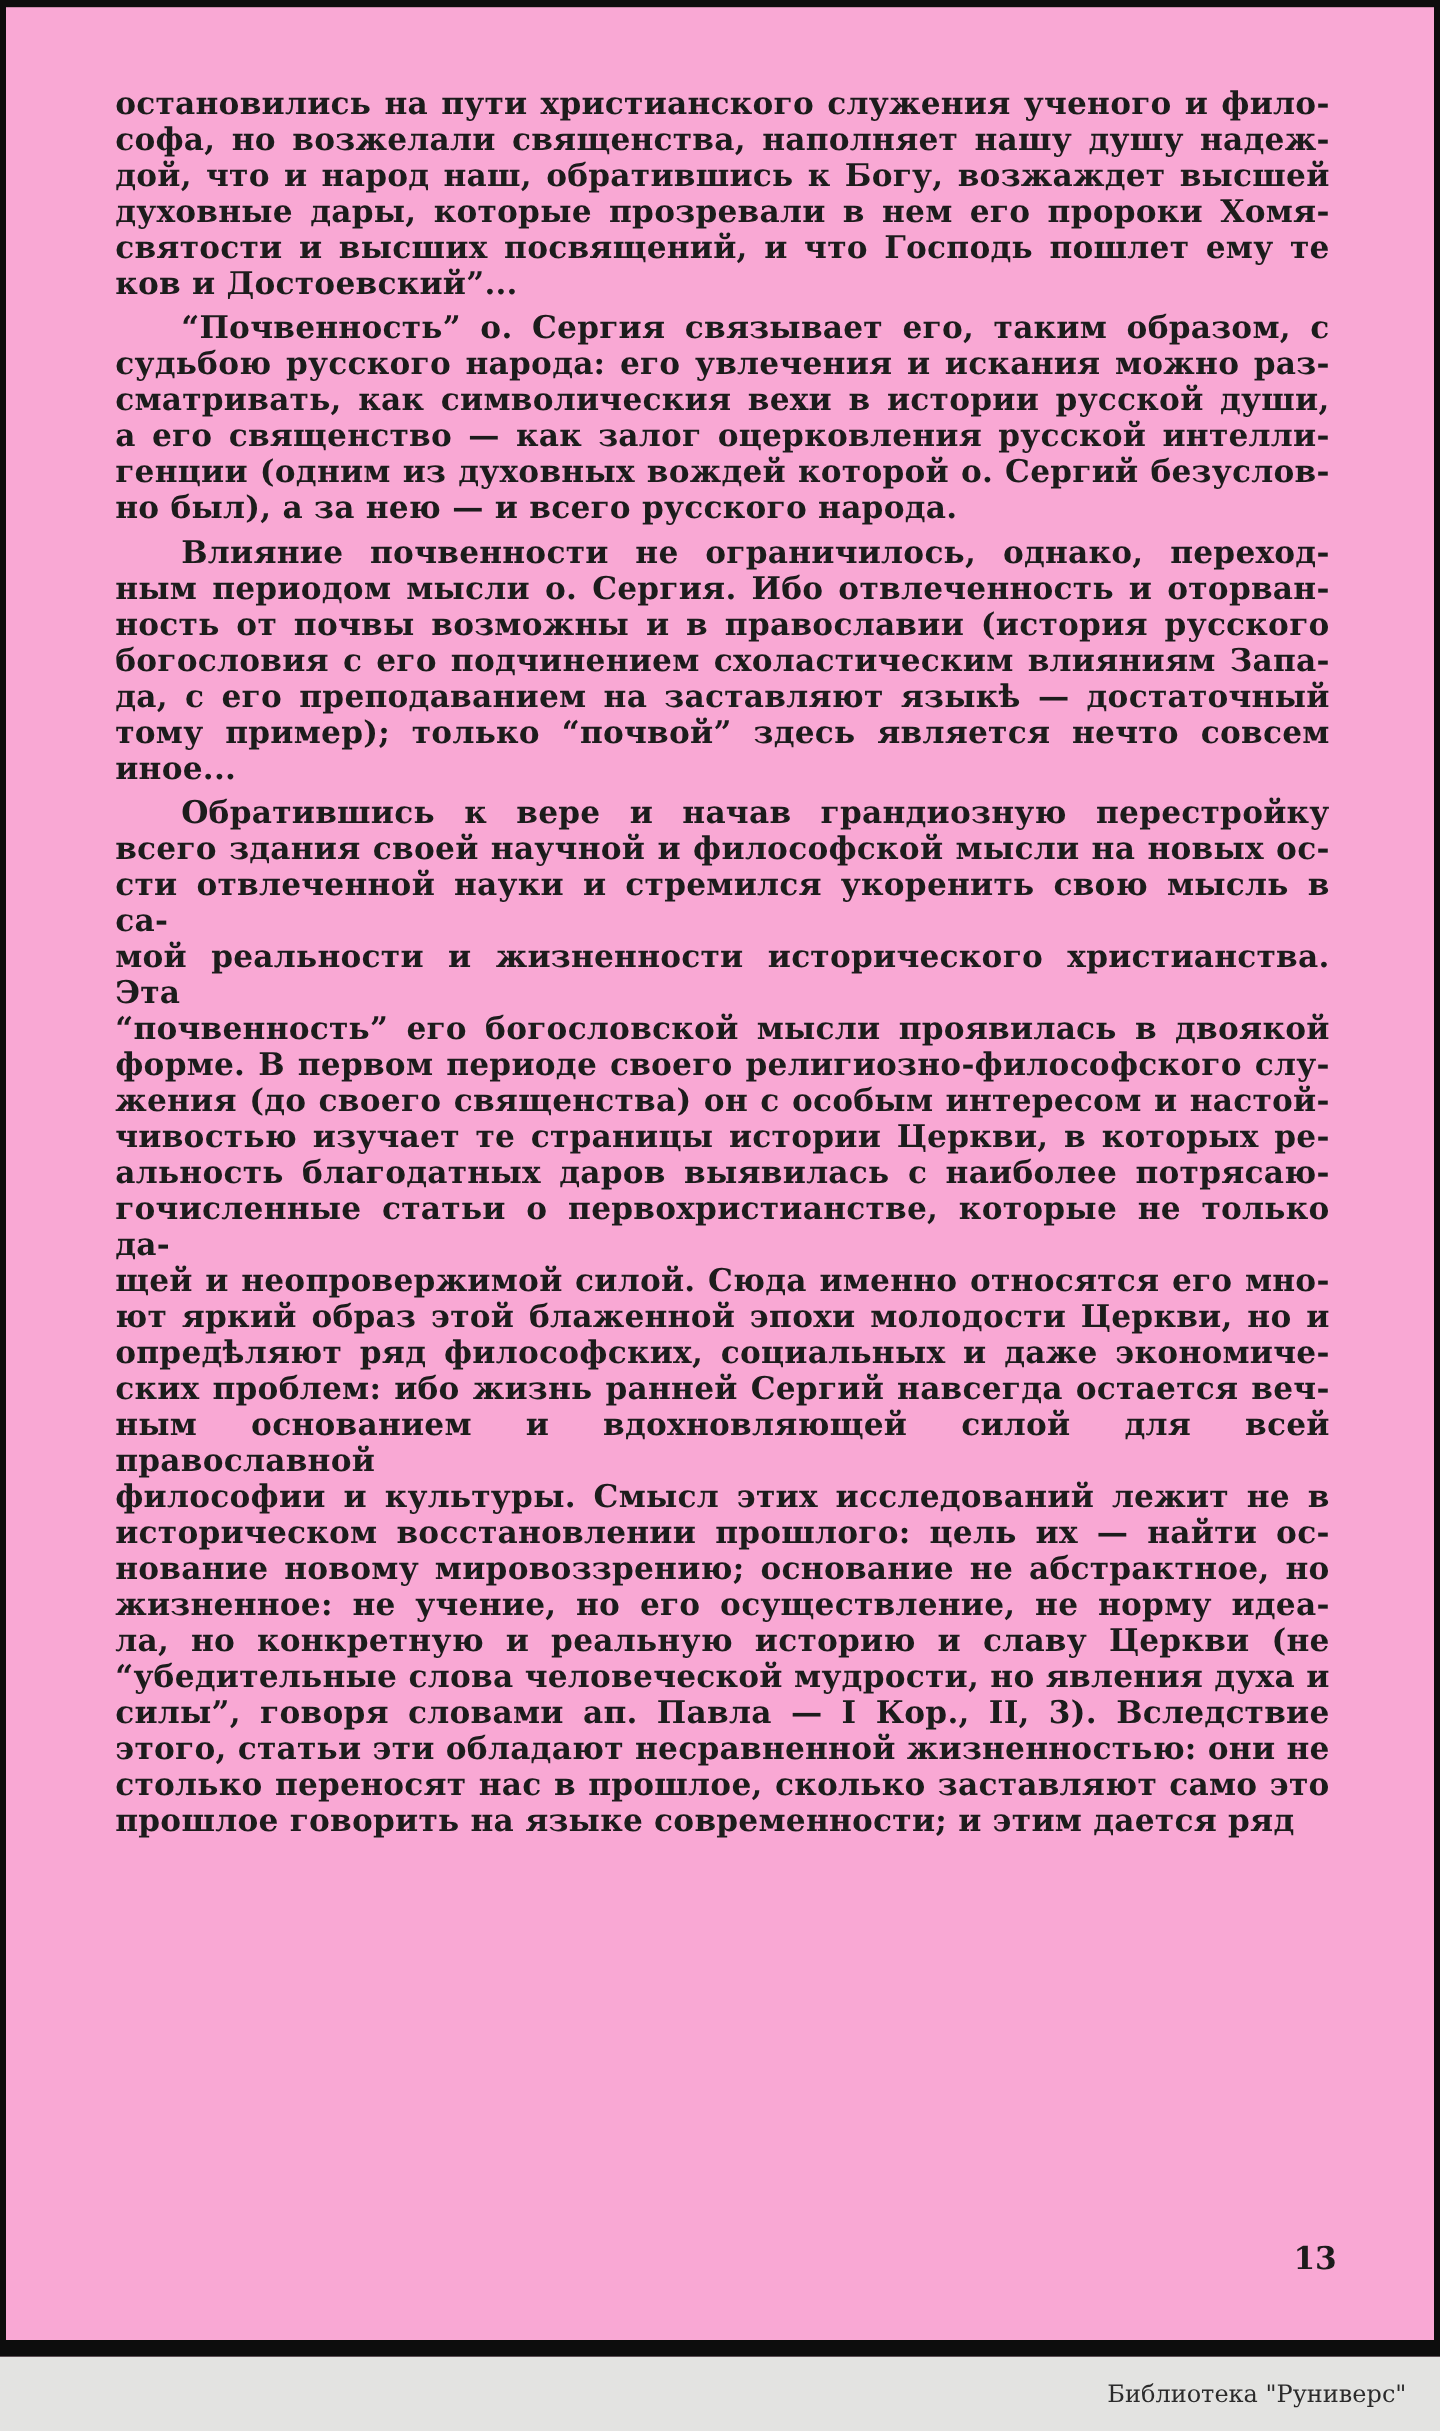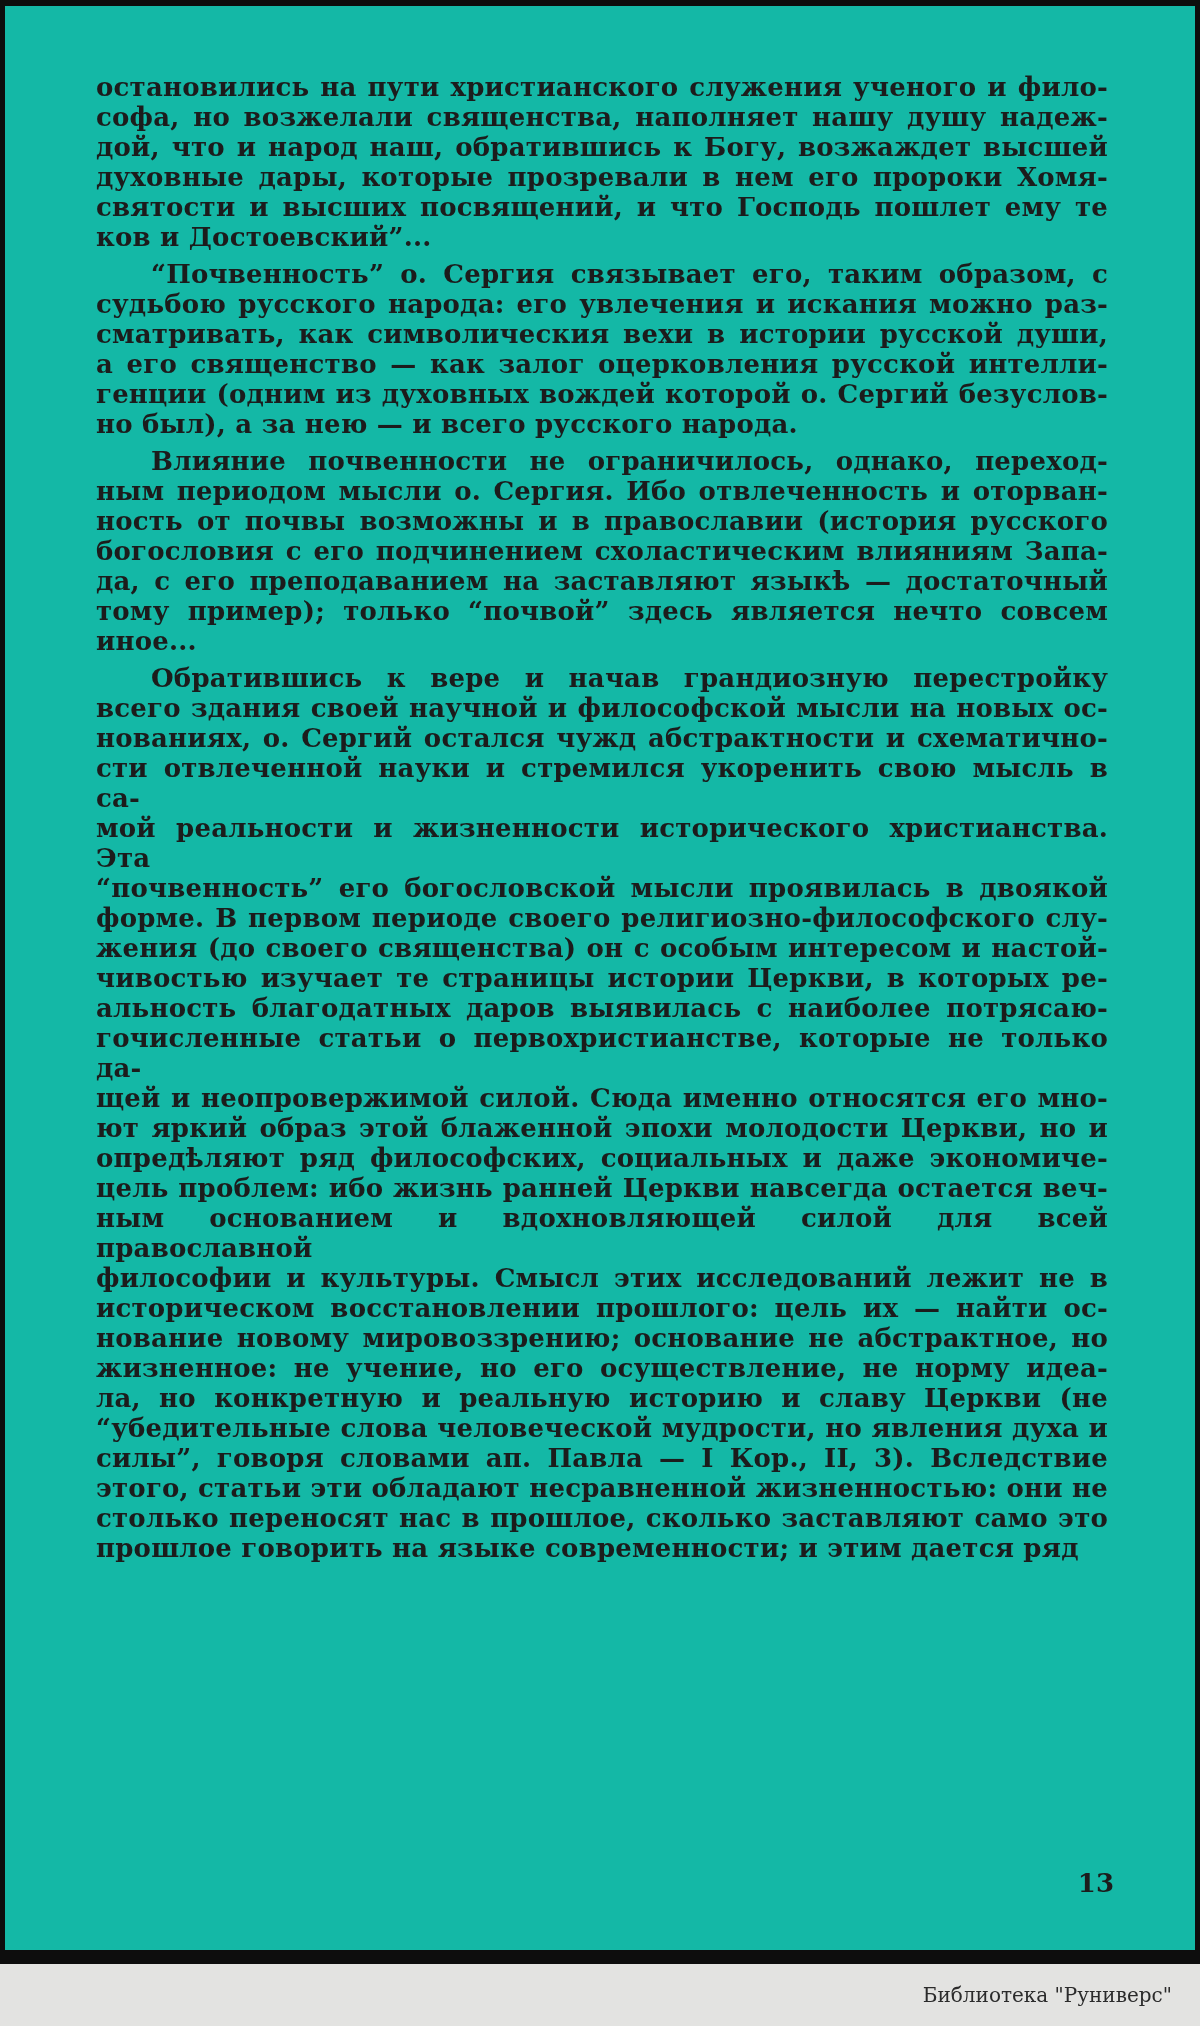--- a/index.html
+++ b/index.html
@@ -1,21 +1,21 @@
 <!DOCTYPE html>
 <html><head>
 <meta charset="utf-8">
 <style>
   html, body { margin: 0; padding: 0; background: #888; }
   .scan {
     position: relative;
     width: 1200px;
     height: 2026px;
     margin: 0 auto;
-    background: #14b8a6;
+    background: #f9a8d4;
     overflow: hidden;
     font-family: "DejaVu Serif", "Liberation Serif", serif;
   }
   
   .frame {
     position: absolute;
     left: 0; top: 0;
     width: 1200px;
     height: 1950px;
     box-sizing: border-box;
@@ -107,33 +107,32 @@
         <div class="line">ным периодом мысли о. Сергия.  Ибо отвлеченность и оторван-</div>
         <div class="line">ность от почвы возможны и в православии (история русского</div>
         <div class="line">богословия с его подчинением схоластическим влияниям Запа-</div>
         <div class="line">да, с его преподаванием на заставляют языкѣ — достаточный</div>
         <div class="line">тому пример); только “почвой” здесь является нечто совсем</div>
         <div class="line last">иное...</div>
       </div>
       <div class="para">
         <div class="line indent">Обратившись к вере и начав  грандиозную  перестройку</div>
         <div class="line">всего здания своей научной и философской мысли на новых ос-</div>
-        <div class="line">нованиях, о. Сергий остался чужд абстрактности и схематично-</div>
         <div class="line">сти отвлеченной науки и стремился укоренить свою мысль в са-</div>
         <div class="line">мой реальности и жизненности исторического христианства. Эта</div>
         <div class="line">“почвенность” его богословской мысли проявилась в двоякой</div>
         <div class="line">форме. В первом периоде своего религиозно-философского слу-</div>
         <div class="line">жения (до своего священства) он с особым интересом и настой-</div>
         <div class="line">чивостью изучает те страницы истории Церкви, в которых ре-</div>
         <div class="line">альность благодатных даров выявилась с наиболее потрясаю-</div>
         <div class="line">гочисленные статьи о первохристианстве, которые не только да-</div>
         <div class="line">щей и неопровержимой силой. Сюда именно относятся его мно-</div>
         <div class="line">ют яркий образ этой блаженной эпохи молодости Церкви, но и</div>
         <div class="line">опредѣляют ряд философских, социальных и даже экономиче-</div>
-        <div class="line">цель проблем: ибо жизнь ранней Церкви навсегда остается веч-</div>
+        <div class="line">ских проблем: ибо жизнь ранней Сергий навсегда остается веч-</div>
         <div class="line">ным основанием и вдохновляющей силой для всей православной</div>
         <div class="line">философии и культуры. Смысл этих исследований лежит не в</div>
         <div class="line">историческом восстановлении прошлого: цель их — найти ос-</div>
         <div class="line">нование новому мировоззрению; основание не абстрактное, но</div>
         <div class="line">жизненное: не учение, но его осуществление, не норму идеа-</div>
         <div class="line">ла, но конкретную и реальную историю и славу Церкви  (не</div>
         <div class="line">“убедительные слова человеческой мудрости, но явления духа и</div>
         <div class="line">силы”, говоря словами ап. Павла — I Кор., II, 3). Вследствие</div>
         <div class="line">этого, статьи эти обладают несравненной жизненностью: они не</div>
         <div class="line">столько переносят нас в прошлое, сколько заставляют само это</div>

